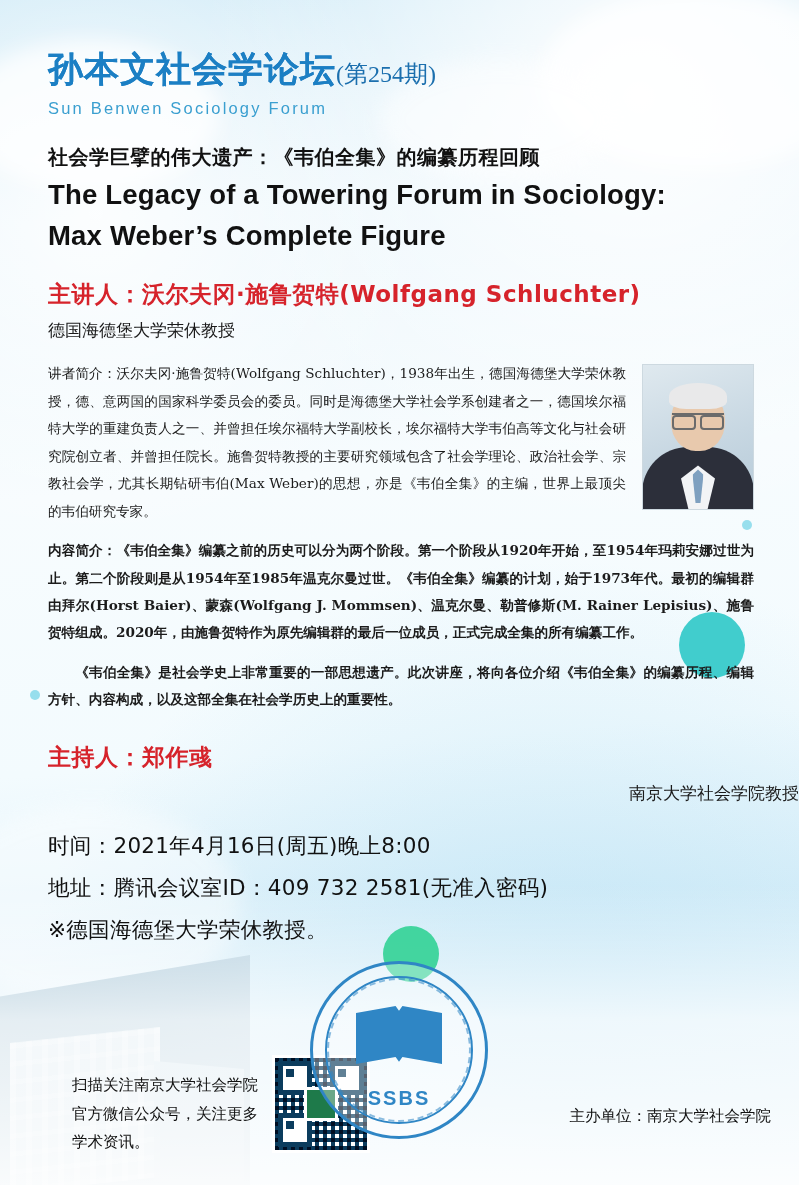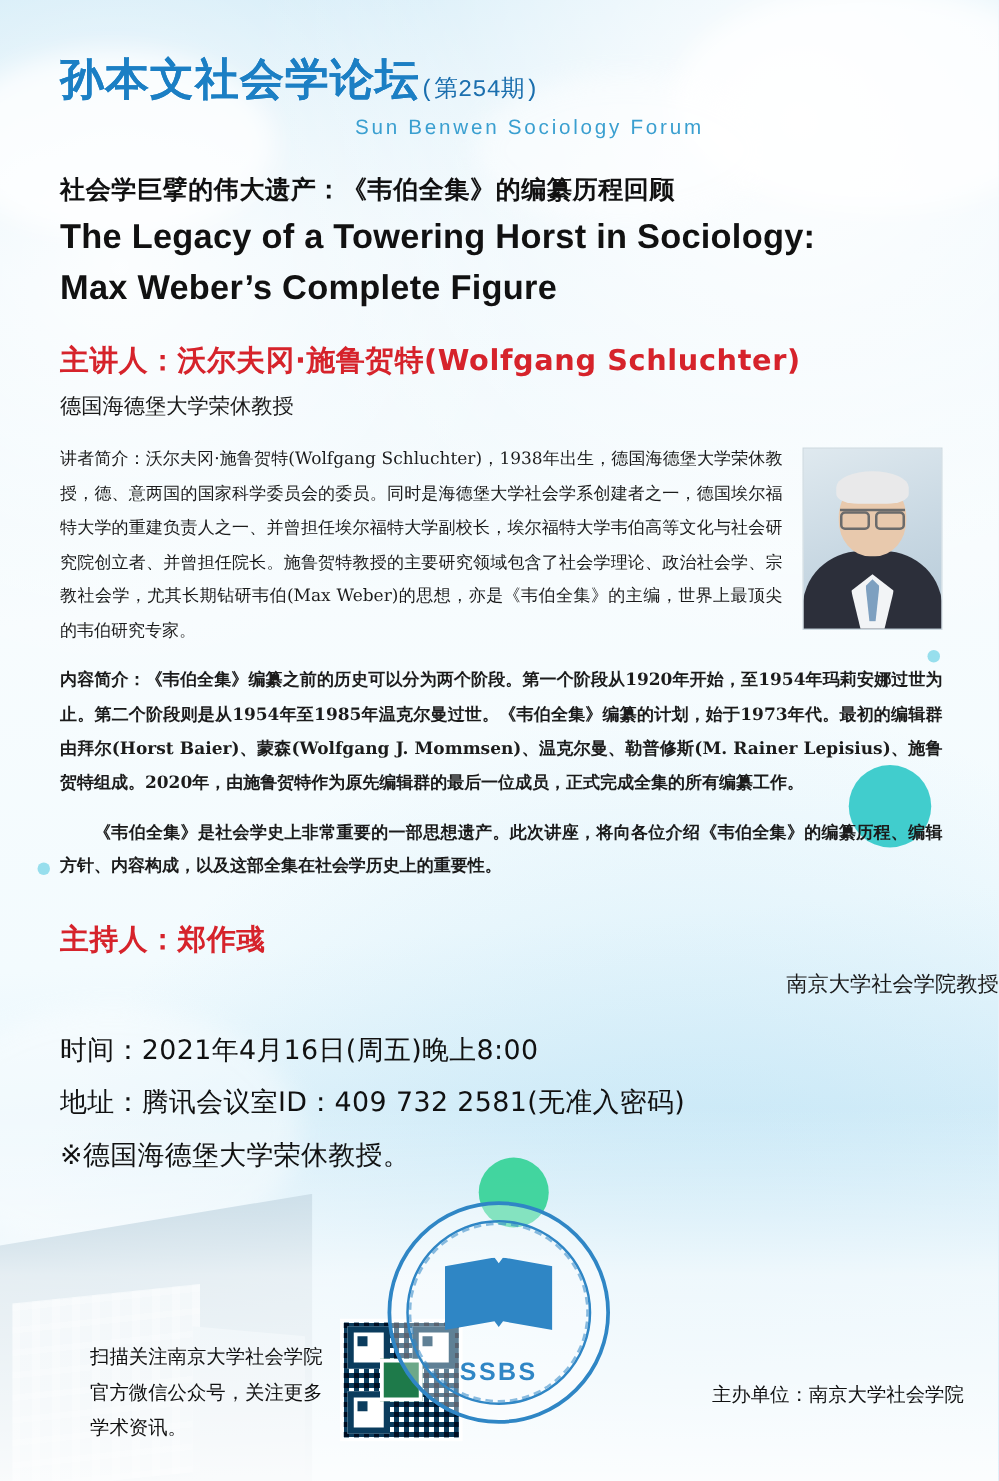--- a/index.html
+++ b/index.html
@@ -72,30 +72,29 @@
     font-family:"DejaVu Sans", sans-serif;
     font-weight:bold;
     font-size:35px;
     letter-spacing:1px;
     color:#1b7fc4;
     background:linear-gradient(90deg,#1f86c9,#1a6fb5);
     -webkit-background-clip:text;background-clip:text;
     vertical-align:bottom;
   }
   .issue{
-    display:inline-block;font-size:19px;color:#1b6fae;
+    display:inline-block;font-size:24px;color:#1b6fae;
     vertical-align:bottom;padding-bottom:3px;
-    font-family:Liberation Mono, monospace;
+    font-family:Liberation Serif, serif;
     margin-top:20px;
   }
   .forum-en{
     margin-top:6px;
     font-size:16.5px;letter-spacing:2.2px;color:#3a9fd0;
     font-family:"Liberation Sans", sans-serif;
-    text-align:center;
   }
 
   
   .titles{margin:26px 0 0 48px;width:710px;}
   .title-cn{
     font-family:"DejaVu Sans", sans-serif;
     font-weight:bold;font-size:20px;color:#111;letter-spacing:.5px;
   }
   .title-en{
     font-family:"Liberation Sans", sans-serif;
@@ -258,21 +257,21 @@
 
   <div class="content">
 
     <div class="header">
       <span class="forum-cn">孙本文社会学论坛</span><span class="issue">(第254期)</span>
       <div class="forum-en">Sun Benwen Sociology Forum</div>
     </div>
 
     <div class="titles">
       <div class="title-cn">社会学巨擘的伟大遗产：《韦伯全集》的编纂历程回顾</div>
-      <div class="title-en">The Legacy of a Towering Horst in Sociology:</div>
+      <div class="title-en">The Legacy of a Towering Forum in Sociology:</div>
       <div class="title-en">Max Weber’s Complete Figure</div>
     </div>
 
     <div class="speaker">
       <div class="speaker-name">主讲人：沃尔夫冈·施鲁贺特(Wolfgang Schluchter)</div>
       <div class="speaker-affil">德国海德堡大学荣休教授</div>
     </div>
 
     <div class="bio-wrap">
       <div class="portrait">

